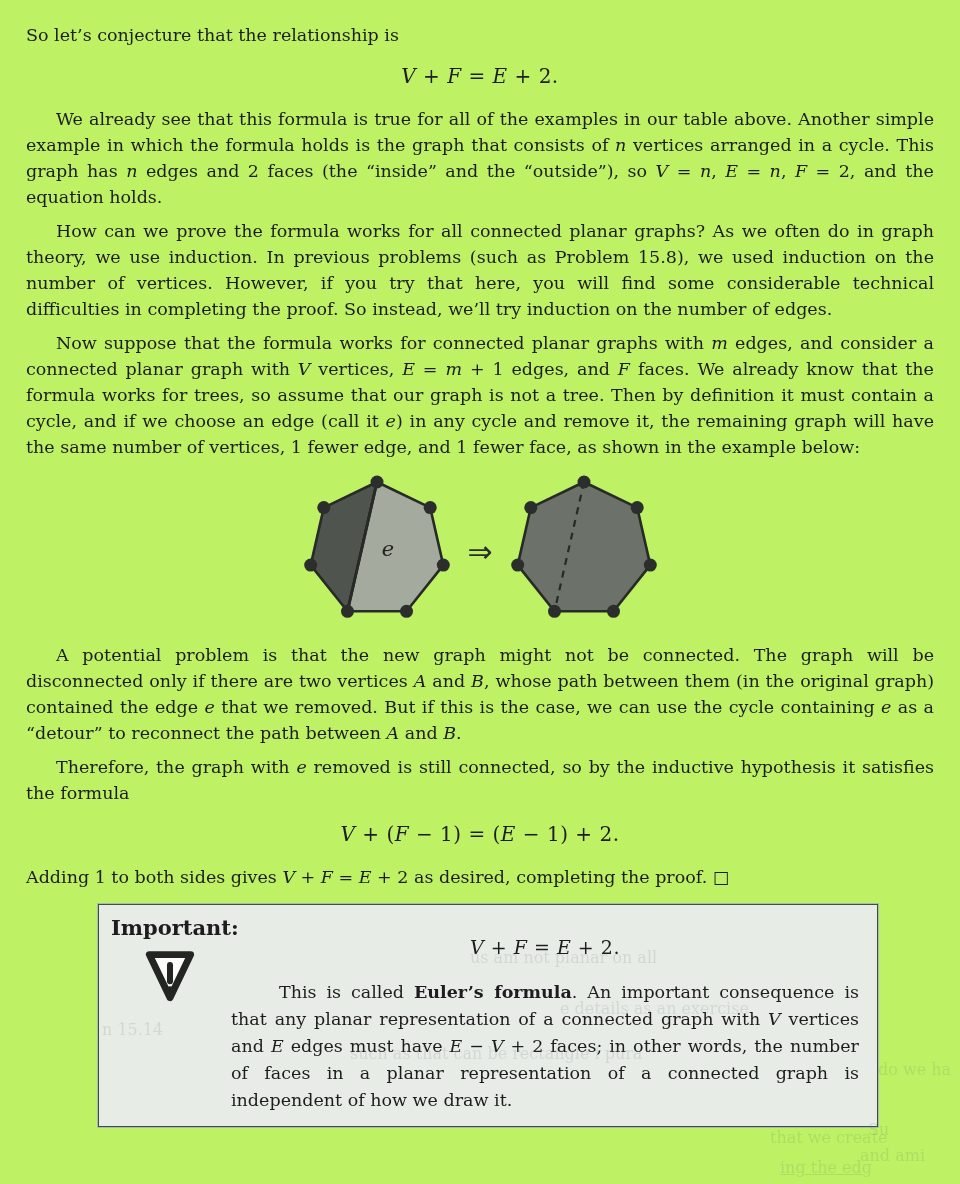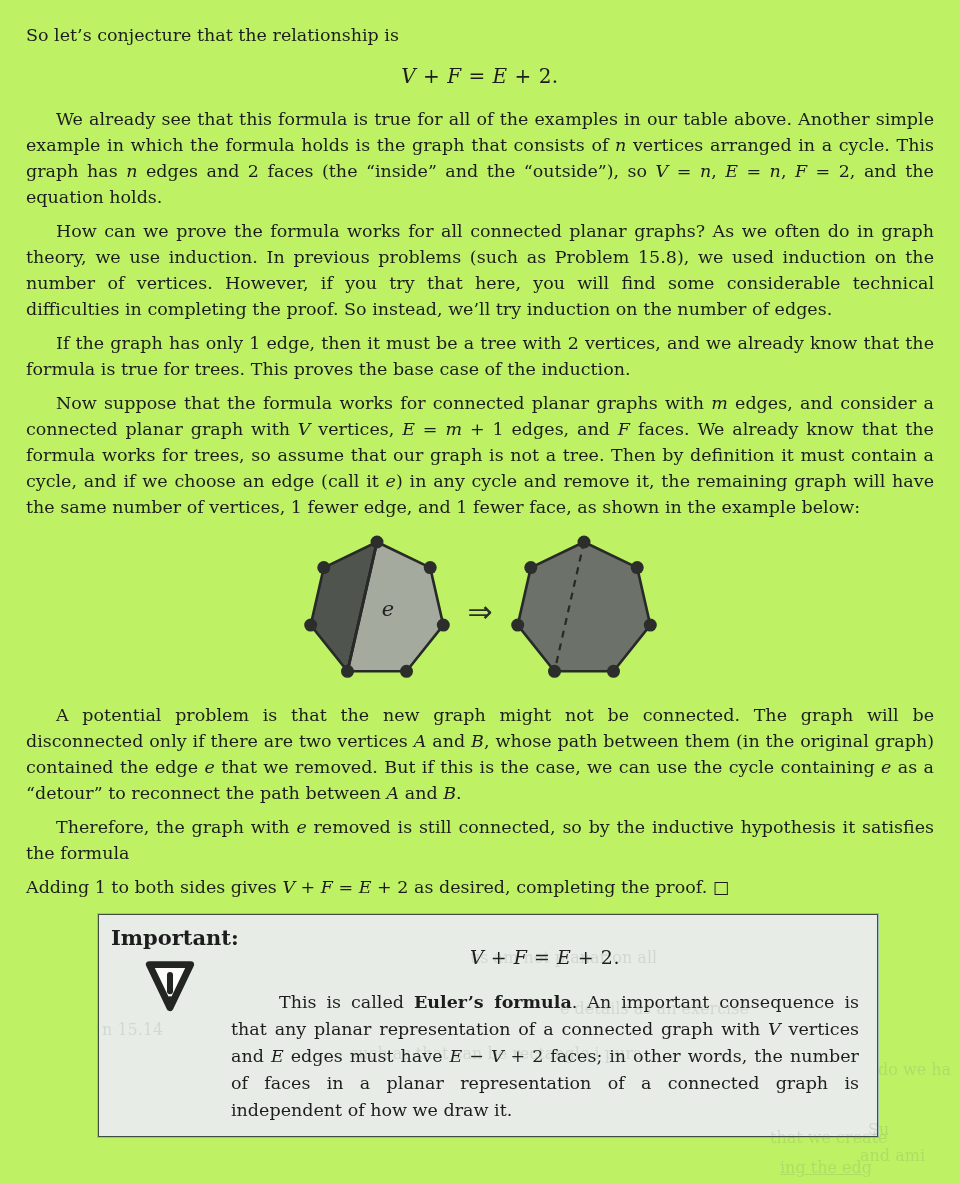--- a/index.html
+++ b/index.html
@@ -105,21 +105,20 @@
   <div class="content">
 
     <p class="body-par">So let’s conjecture that the relationship is</p>
 
     <div class="equation"><i>V</i> + <i>F</i> = <i>E</i> + 2.</div>
 
     <p class="body-par indent">We already see that this formula is true for all of the examples in our table above.  Another simple example in which the formula holds is the graph that consists of <i>n</i> vertices arranged in a cycle.  This graph has <i>n</i> edges and 2 faces (the “inside” and the “outside”), so <i>V</i> = <i>n</i>, <i>E</i> = <i>n</i>, <i>F</i> = 2, and the equation holds.</p>
 
     <p class="body-par indent">How can we prove the formula works for all connected planar graphs?  As we often do in graph theory, we use induction.  In previous problems (such as Problem 15.8), we used induction on the number of vertices. However, if you try that here, you will find some considerable technical difficulties in completing the proof. So instead, we’ll try induction on the number of edges.</p>
 
-    <p class="body-par indent">If the graph has only 1 edge, then it must be a tree with 2 vertices, and we already know that the formula is true for trees. This proves the base case of the induction.</p>
 
     <p class="body-par indent">Now suppose that the formula works for connected planar graphs with <i>m</i> edges, and consider a connected planar graph with <i>V</i> vertices, <i>E</i> = <i>m</i> + 1 edges, and <i>F</i> faces. We already know that the formula works for trees, so assume that our graph is not a tree. Then by definition it must contain a cycle, and if we choose an edge (call it <i>e</i>) in any cycle and remove it, the remaining graph will have the same number of vertices, 1 fewer edge, and 1 fewer face, as shown in the example below:</p>
 
     <div class="figure-wrap">
       <svg width="356" height="158" viewBox="0 0 356 158">
 
         <g>
           <polygon points="75,8 21.8,33.6 8.7,91.1 45.5,137.3" stroke="#272a27" stroke-width="2.6" stroke-linejoin="round" fill="#50544e"></polygon>
           <polygon points="75,8 128.2,33.6 141.3,91.1 104.5,137.3 45.5,137.3" stroke="#272a27" stroke-width="2.6" stroke-linejoin="round" fill="#a5aa9f"></polygon>
           <line x1="75" y1="8" x2="45.5" y2="137.3" stroke="#272a27" stroke-width="2.8"></line>
@@ -150,20 +149,21 @@
             <circle cx="228.8" cy="33.6" r="6.5"></circle>
           </g>
         </g>
       </svg>
     </div>
 
     <p class="body-par indent">A potential problem is that the new graph might not be connected.  The graph will be disconnected only if there are two vertices <i>A</i> and <i>B</i>, whose path between them (in the original graph) contained the edge <i>e</i> that we removed.  But if this is the case, we can use the cycle containing <i>e</i> as a “detour” to reconnect the path between <i>A</i> and <i>B</i>.</p>
 
     <p class="body-par indent">Therefore, the graph with <i>e</i> removed is still connected, so by the inductive hypothesis it satisfies the formula</p>
 
+    <div class="equation"><i>V</i> + (<i>F</i> − 1) = (<i>E</i> − 1) + 2.</div>
 
     <p class="body-par">Adding 1 to both sides gives <i>V</i> + <i>F</i> = <i>E</i> + 2 as desired, completing the proof. □</p>
 
     <div class="important-box">
       <div class="box-left">
         <div class="box-label">Important:</div>
         <svg class="warning-icon" width="62" height="64" viewBox="0 0 72 72">
           <polygon points="12,10 60,10 36,60" fill="#fcfcfa" stroke="#222522" stroke-width="8" stroke-linejoin="round"></polygon>
           <line x1="36" y1="22" x2="36" y2="41" stroke="#222522" stroke-width="7" stroke-linecap="round"></line>
           <circle cx="36" cy="51" r="4.2" fill="#222522"></circle>

